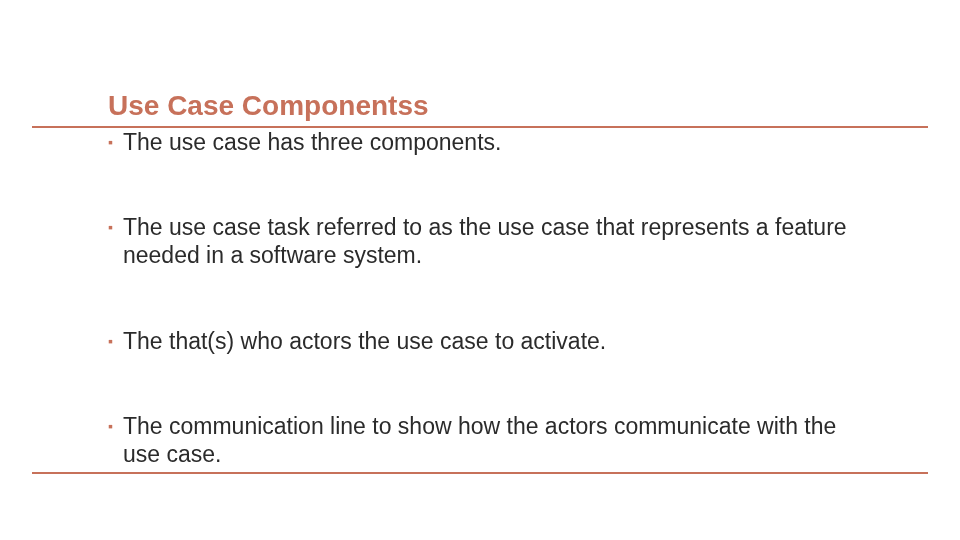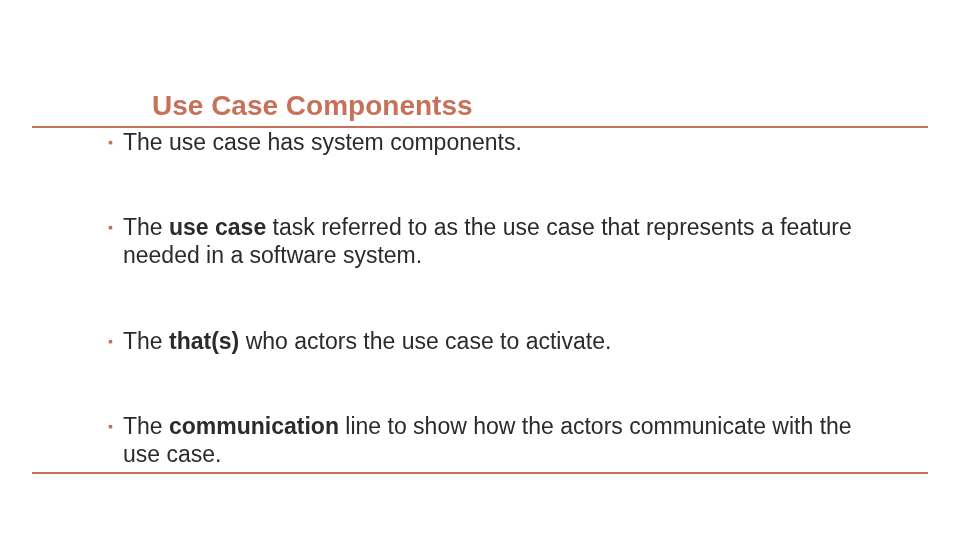--- a/index.html
+++ b/index.html
@@ -17,21 +17,20 @@
     width: 960px;
     height: 540px;
     box-sizing: border-box;
     padding: 90px 100px 60px 108px;
   }
   .title {
     font-size: 28px;
     font-weight: bold;
     color: #c7715a; 
     margin-bottom: 4px;
-    margin-left: 44px;
   }
   .rule {
     position: absolute;
     left: 32px;
     right: 32px;
     height: 0;
     border-top: 2px solid #c7715a;
   }
   .rule.top { top: 126px; }
   .rule.bottom { bottom: 66px; }
@@ -52,35 +51,35 @@
     line-height: 1.22;
   }
   .bullet {
     color: #c7715a;
     font-size: 14px;
     line-height: 28px;
     margin-right: 10px;
     flex: 0 0 auto;
   }
   .text { flex: 1 1 auto; }
-  .text b { font-weight: bold; }
+  .text b { font-weight: normal; }
 </style>
 </head>
 <body>
 
 <div class="slide">
   <div class="title">Use Case Componentss</div>
   <div class="rule top"></div>
 
   <div class="body">
 
     <div class="item">
       <span class="bullet">▪</span>
       <span class="text">
-        <span>The use case has system components.</span><b></b><span></span>
+        <span>The use case has three components.</span><b></b><span></span>
       </span>
     </div>
 
     <div class="item">
       <span class="bullet">▪</span>
       <span class="text">
         <span>The </span><b>use case</b><span> task referred to as the use case that represents a feature needed in a software system.</span>
       </span>
     </div>
 

